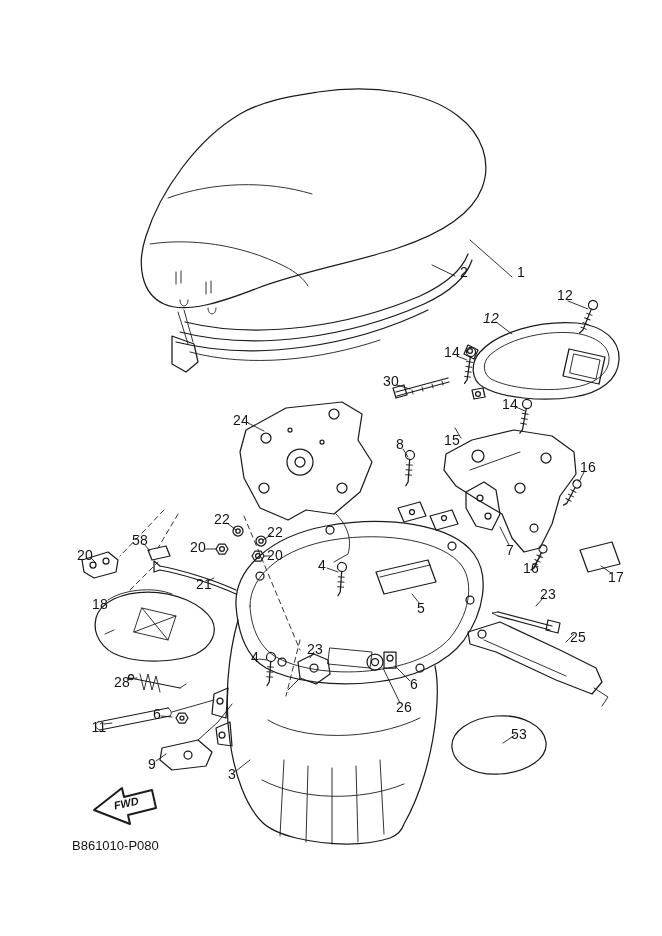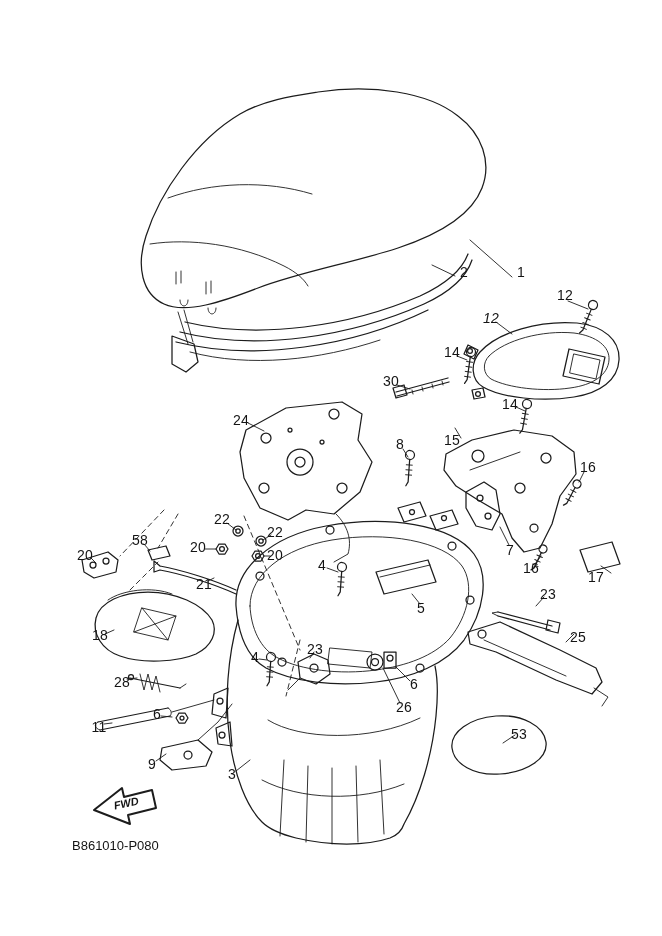--- a/index.html
+++ b/index.html
@@ -332,31 +332,31 @@
       <span class="callout" style="left: 491px; top: 318px; font-style: italic;">12</span>
       <span class="callout" style="left: 452px; top: 352px;">14</span>
       <span class="callout" style="left: 510px; top: 404px;">14</span>
       <span class="callout" style="left: 391px; top: 381px;">30</span>
       <span class="callout" style="left: 241px; top: 420px;">24</span>
       <span class="callout" style="left: 400px; top: 444px;">8</span>
       <span class="callout" style="left: 452px; top: 424px; margin-top: 16px;">15</span>
       <span class="callout" style="left: 588px; top: 467px;">16</span>
       <span class="callout" style="left: 510px; top: 550px;">7</span>
       <span class="callout" style="left: 531px; top: 568px;">16</span>
-      <span class="callout" style="left: 596px; top: 577px; text-align: right;">17</span>
+      <span class="callout" style="left: 616px; top: 577px; text-align: right;">17</span>
       <span class="callout" style="left: 222px; top: 519px;">22</span>
       <span class="callout" style="left: 275px; top: 532px;">22</span>
       <span class="callout" style="left: 198px; top: 547px;">20</span>
       <span class="callout" style="left: 275px; top: 555px;">20</span>
       <span class="callout" style="left: 85px; top: 555px;">20</span>
       <span class="callout" style="left: 140px; top: 540px;">58</span>
       <span class="callout" style="left: 204px; top: 584px;">21</span>
       <span class="callout" style="left: 322px; top: 565px;">4</span>
       <span class="callout" style="left: 421px; top: 608px;">5</span>
-      <span class="callout" style="left: 100px; top: 635px;">18</span>
+      <span class="callout" style="left: 100px; top: 604px;">18</span>
       <span class="callout" style="left: 548px; top: 594px;">23</span>
       <span class="callout" style="left: 578px; top: 637px;">25</span>
       <span class="callout" style="left: 255px; top: 657px;">4</span>
       <span class="callout" style="left: 315px; top: 649px;">23</span>
       <span class="callout" style="left: 414px; top: 684px;">6</span>
       <span class="callout" style="left: 404px; top: 707px;">26</span>
       <span class="callout" style="left: 122px; top: 682px;">28</span>
       <span class="callout" style="left: 157px; top: 714px;">6</span>
       <span class="callout" style="left: 99px; top: 727px;">11</span>
       <span class="callout" style="left: 152px; top: 764px;">9</span>

